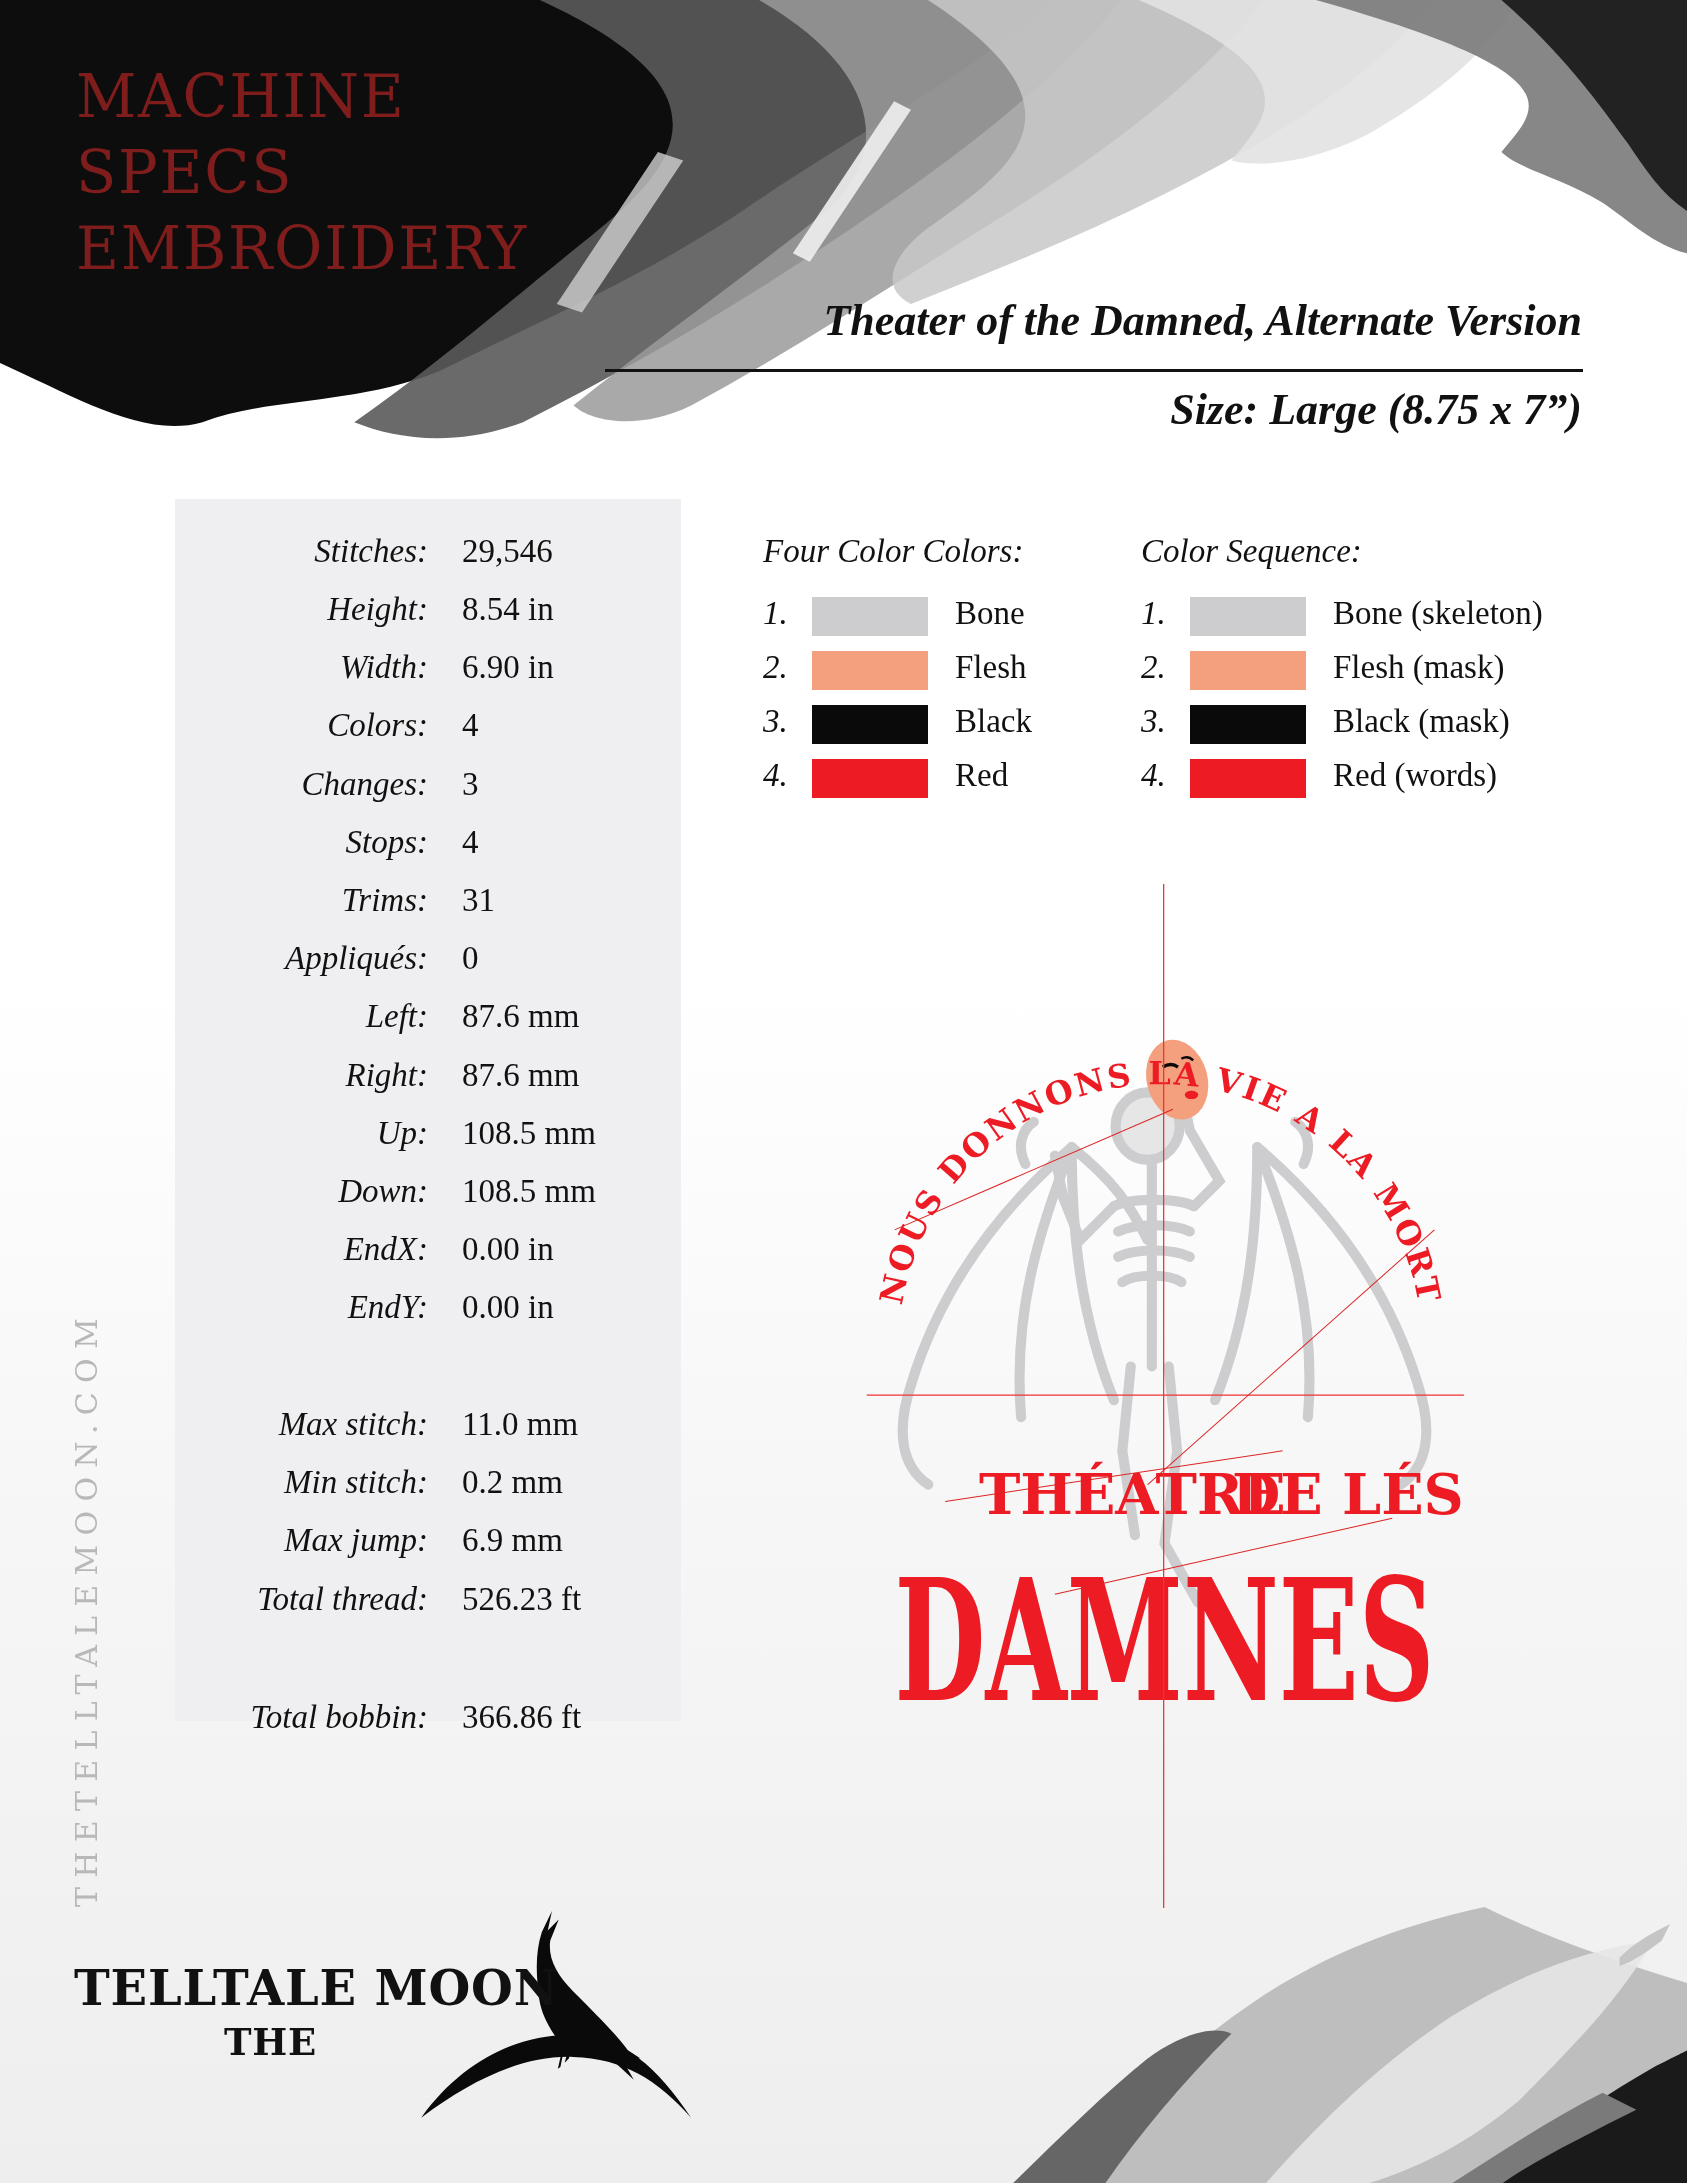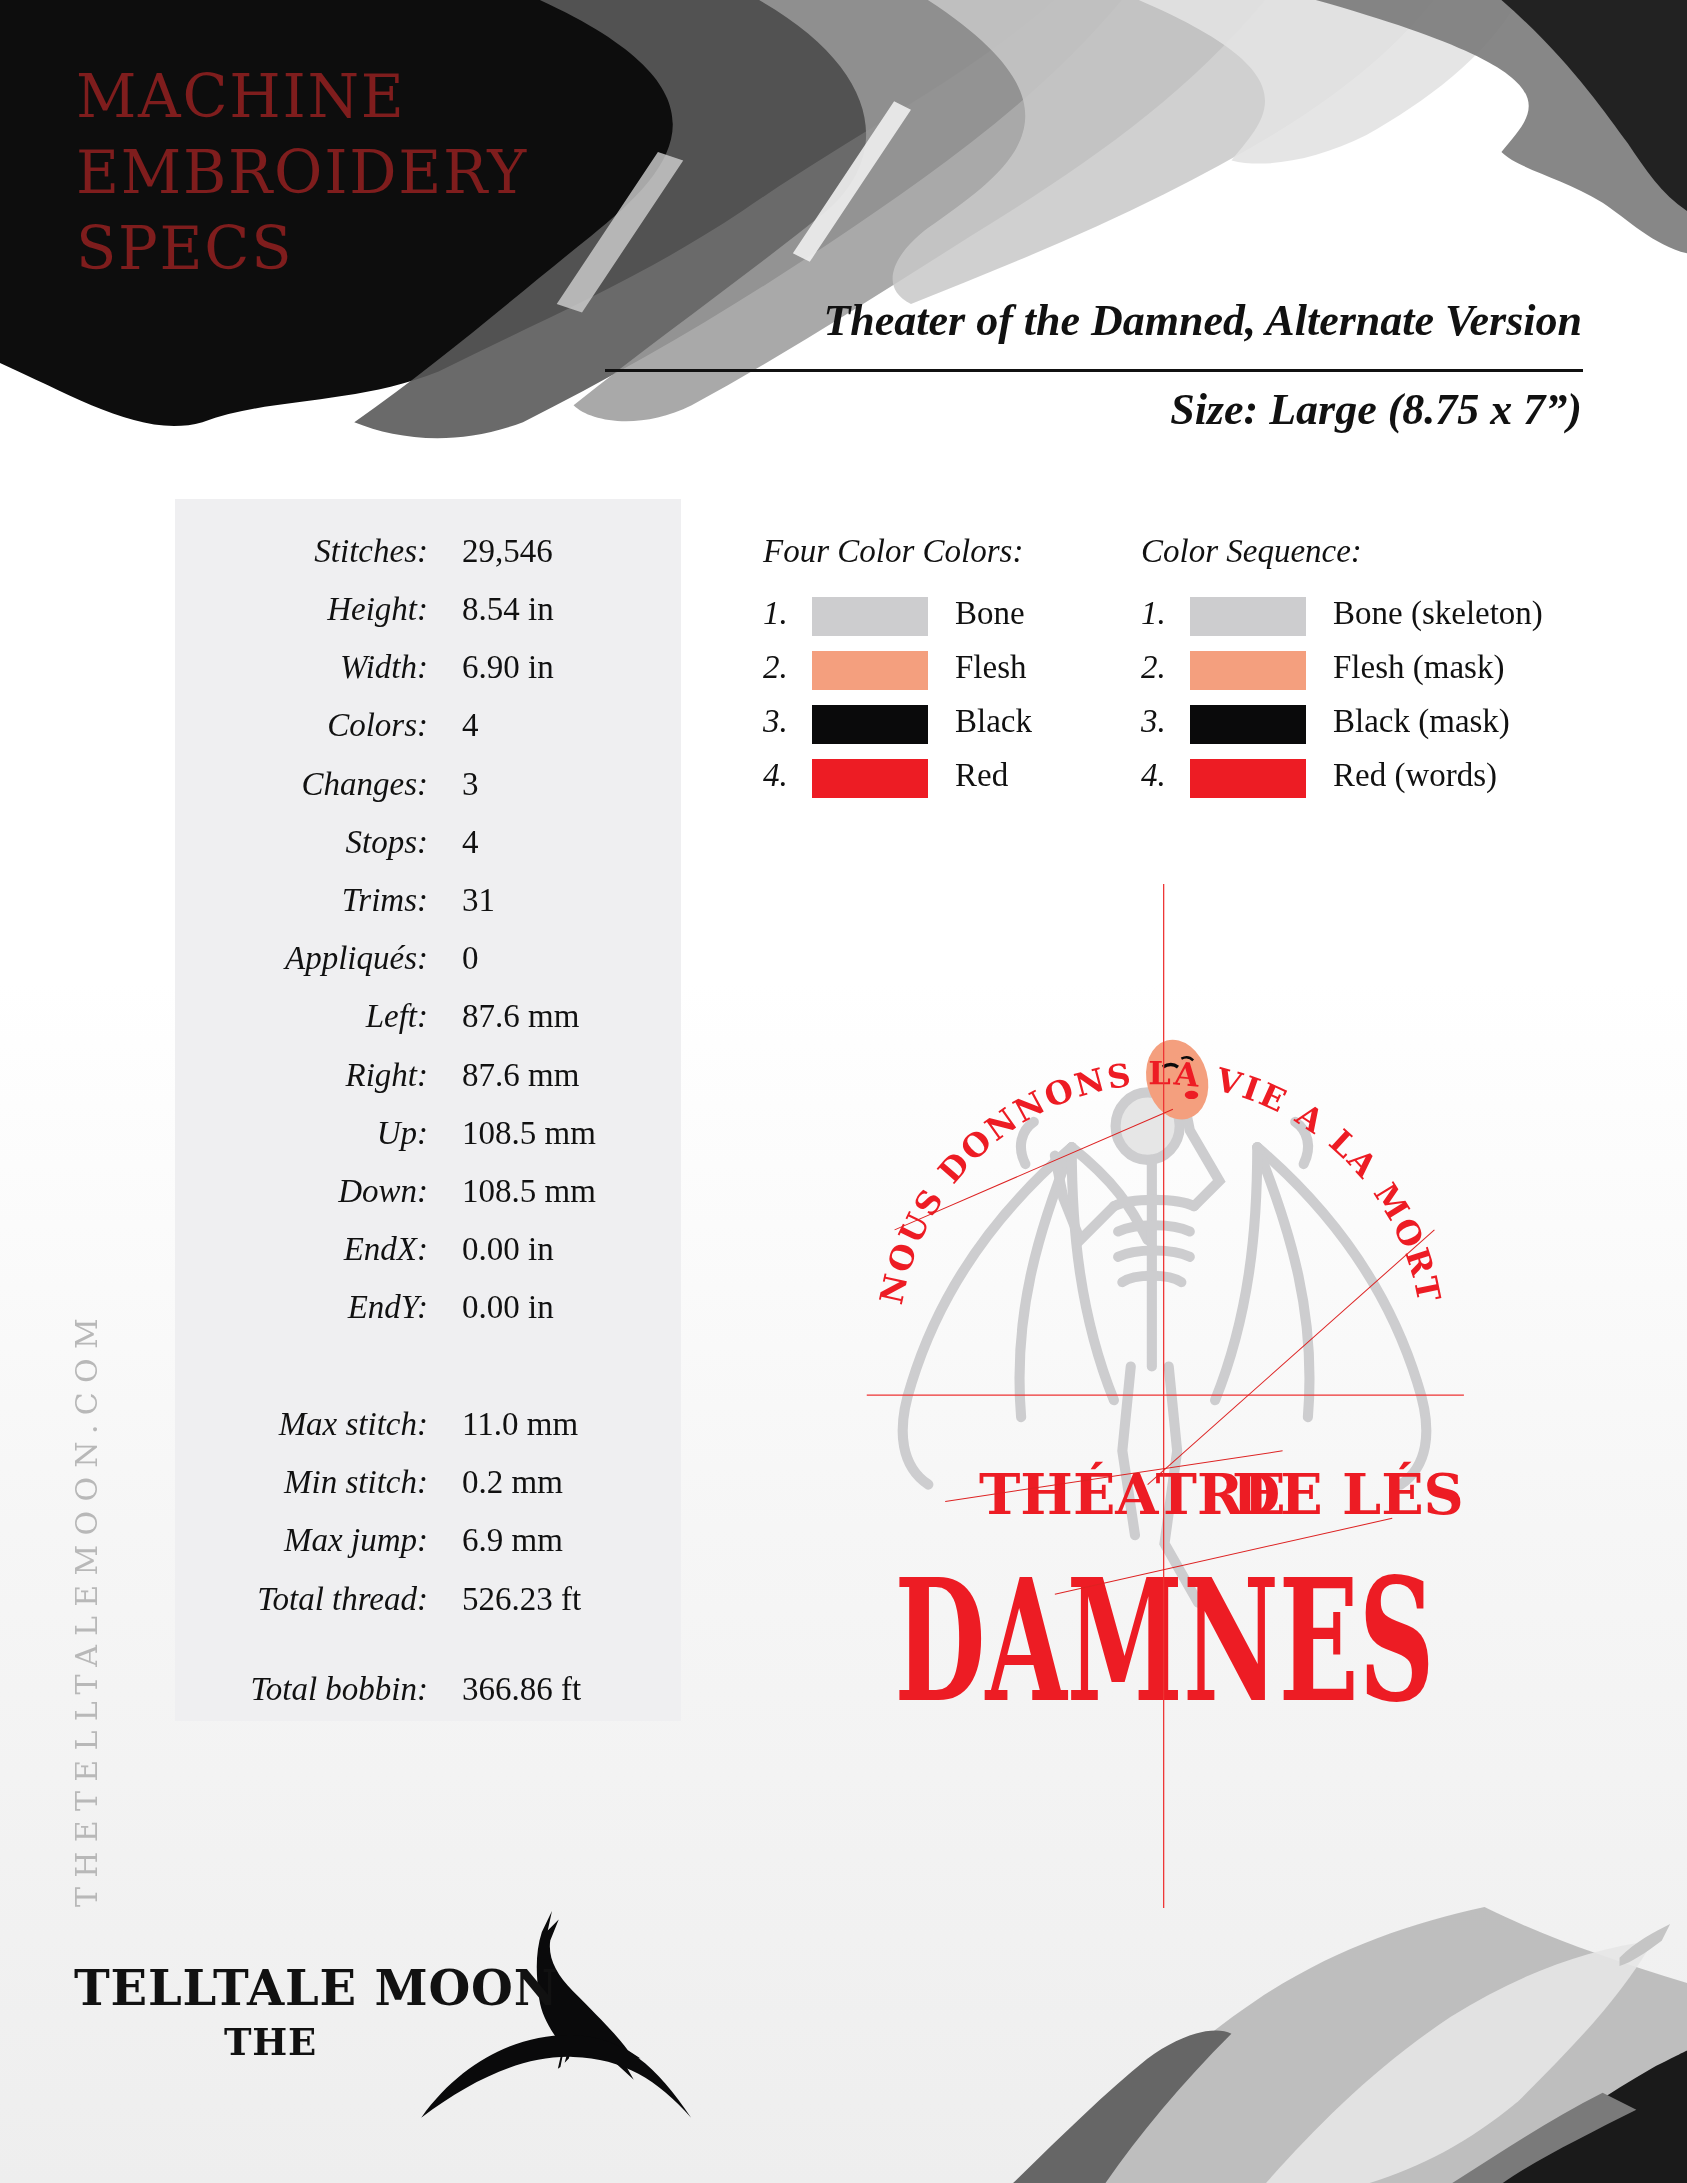--- a/index.html
+++ b/index.html
@@ -93,22 +93,22 @@
   <path d="M60,328 C120,250 200,170 290,110 C380,50 470,20 560,0 C620,30 700,60 800,90 V328 Z" fill="#b5b5b5" opacity="0.85"></path>
   <path d="M0,328 C60,270 110,220 160,180 C200,150 240,140 260,150 C200,210 150,270 110,328 Z" fill="#666"></path>
   <path d="M300,328 C360,260 430,190 520,130 C600,80 680,50 760,40 C720,110 660,170 600,230 C540,280 480,310 420,328 Z" fill="#e6e6e6" opacity="0.9"></path>
   <path d="M560,328 C620,280 690,230 760,190 C780,180 800,170 800,170 V328 Z" fill="#1a1a1a"></path>
   <path d="M520,328 C580,290 640,250 700,220 L740,240 C680,270 620,300 580,328 Z" fill="#7a7a7a"></path>
   <path d="M720,60 C740,40 760,30 780,20 L770,40 C750,55 735,65 720,70 Z" fill="#c5c5c5"></path>
 </svg>
 
 <div class="abs hero-title">
   <div>MACHINE</div>
+  <div>SPECS</div>
   <div>EMBROIDERY</div>
-  <div>SPECS</div>
 </div>
 
 <div class="abs design-name">Theater of the Damned, Alternate Version</div>
 <div class="abs title-rule"></div>
 <div class="abs design-size">Size: Large (8.75 x 7”)</div>
 
 <div class="abs spec-panel">
   <div class="spec-row" style="top:34px">
     <span class="spec-label">Stitches:</span>
     <span class="spec-value">29,546</span>
@@ -174,21 +174,21 @@
     <span class="spec-value">0.2 mm</span>
   </div>
   <div class="spec-row" style="top:1023px">
     <span class="spec-label">Max jump:</span>
     <span class="spec-value">6.9 mm</span>
   </div>
   <div class="spec-row" style="top:1082px">
     <span class="spec-label">Total thread:</span>
     <span class="spec-value">526.23 ft</span>
   </div>
-  <div class="spec-row" style="top:1172px">
+  <div class="spec-row" style="top:1200px">
     <span class="spec-label">Total bobbin:</span>
     <span class="spec-value">366.86 ft</span>
   </div>
 </div>
 
 <div class="abs" style="left:763px; top:533px;">
   <div class="list-head">Four Color Colors:</div>
 </div>
 <div class="abs" style="left:763px; top:595px; width:354px; height:219px;">
   <div class="color-row" style="top:0">

